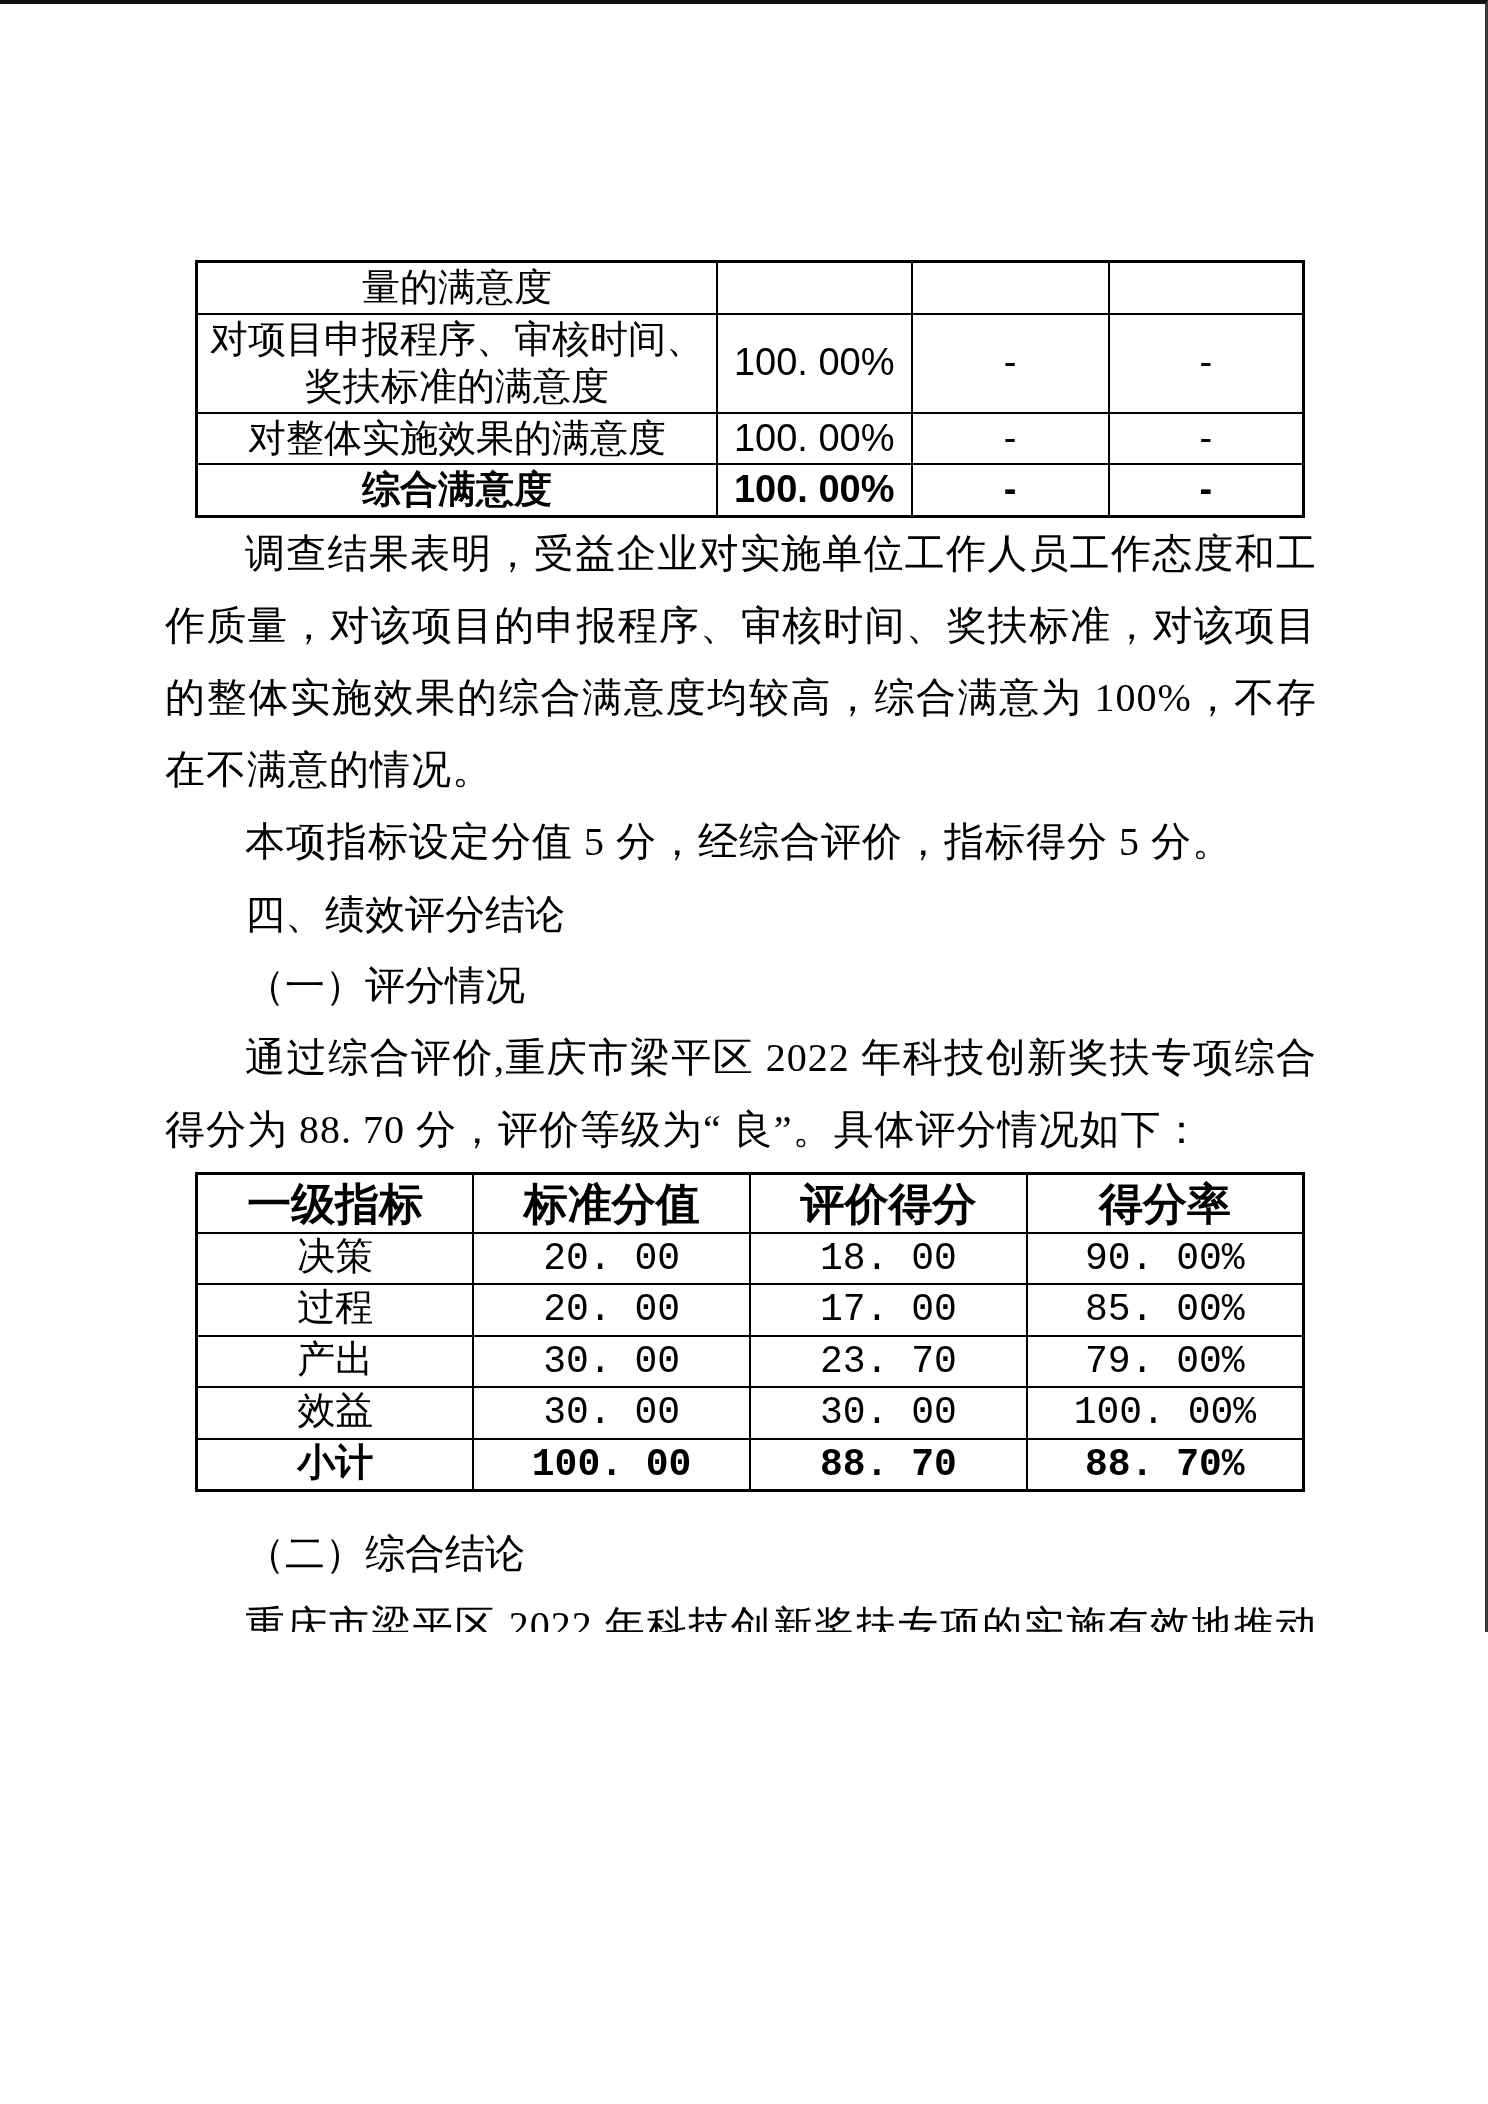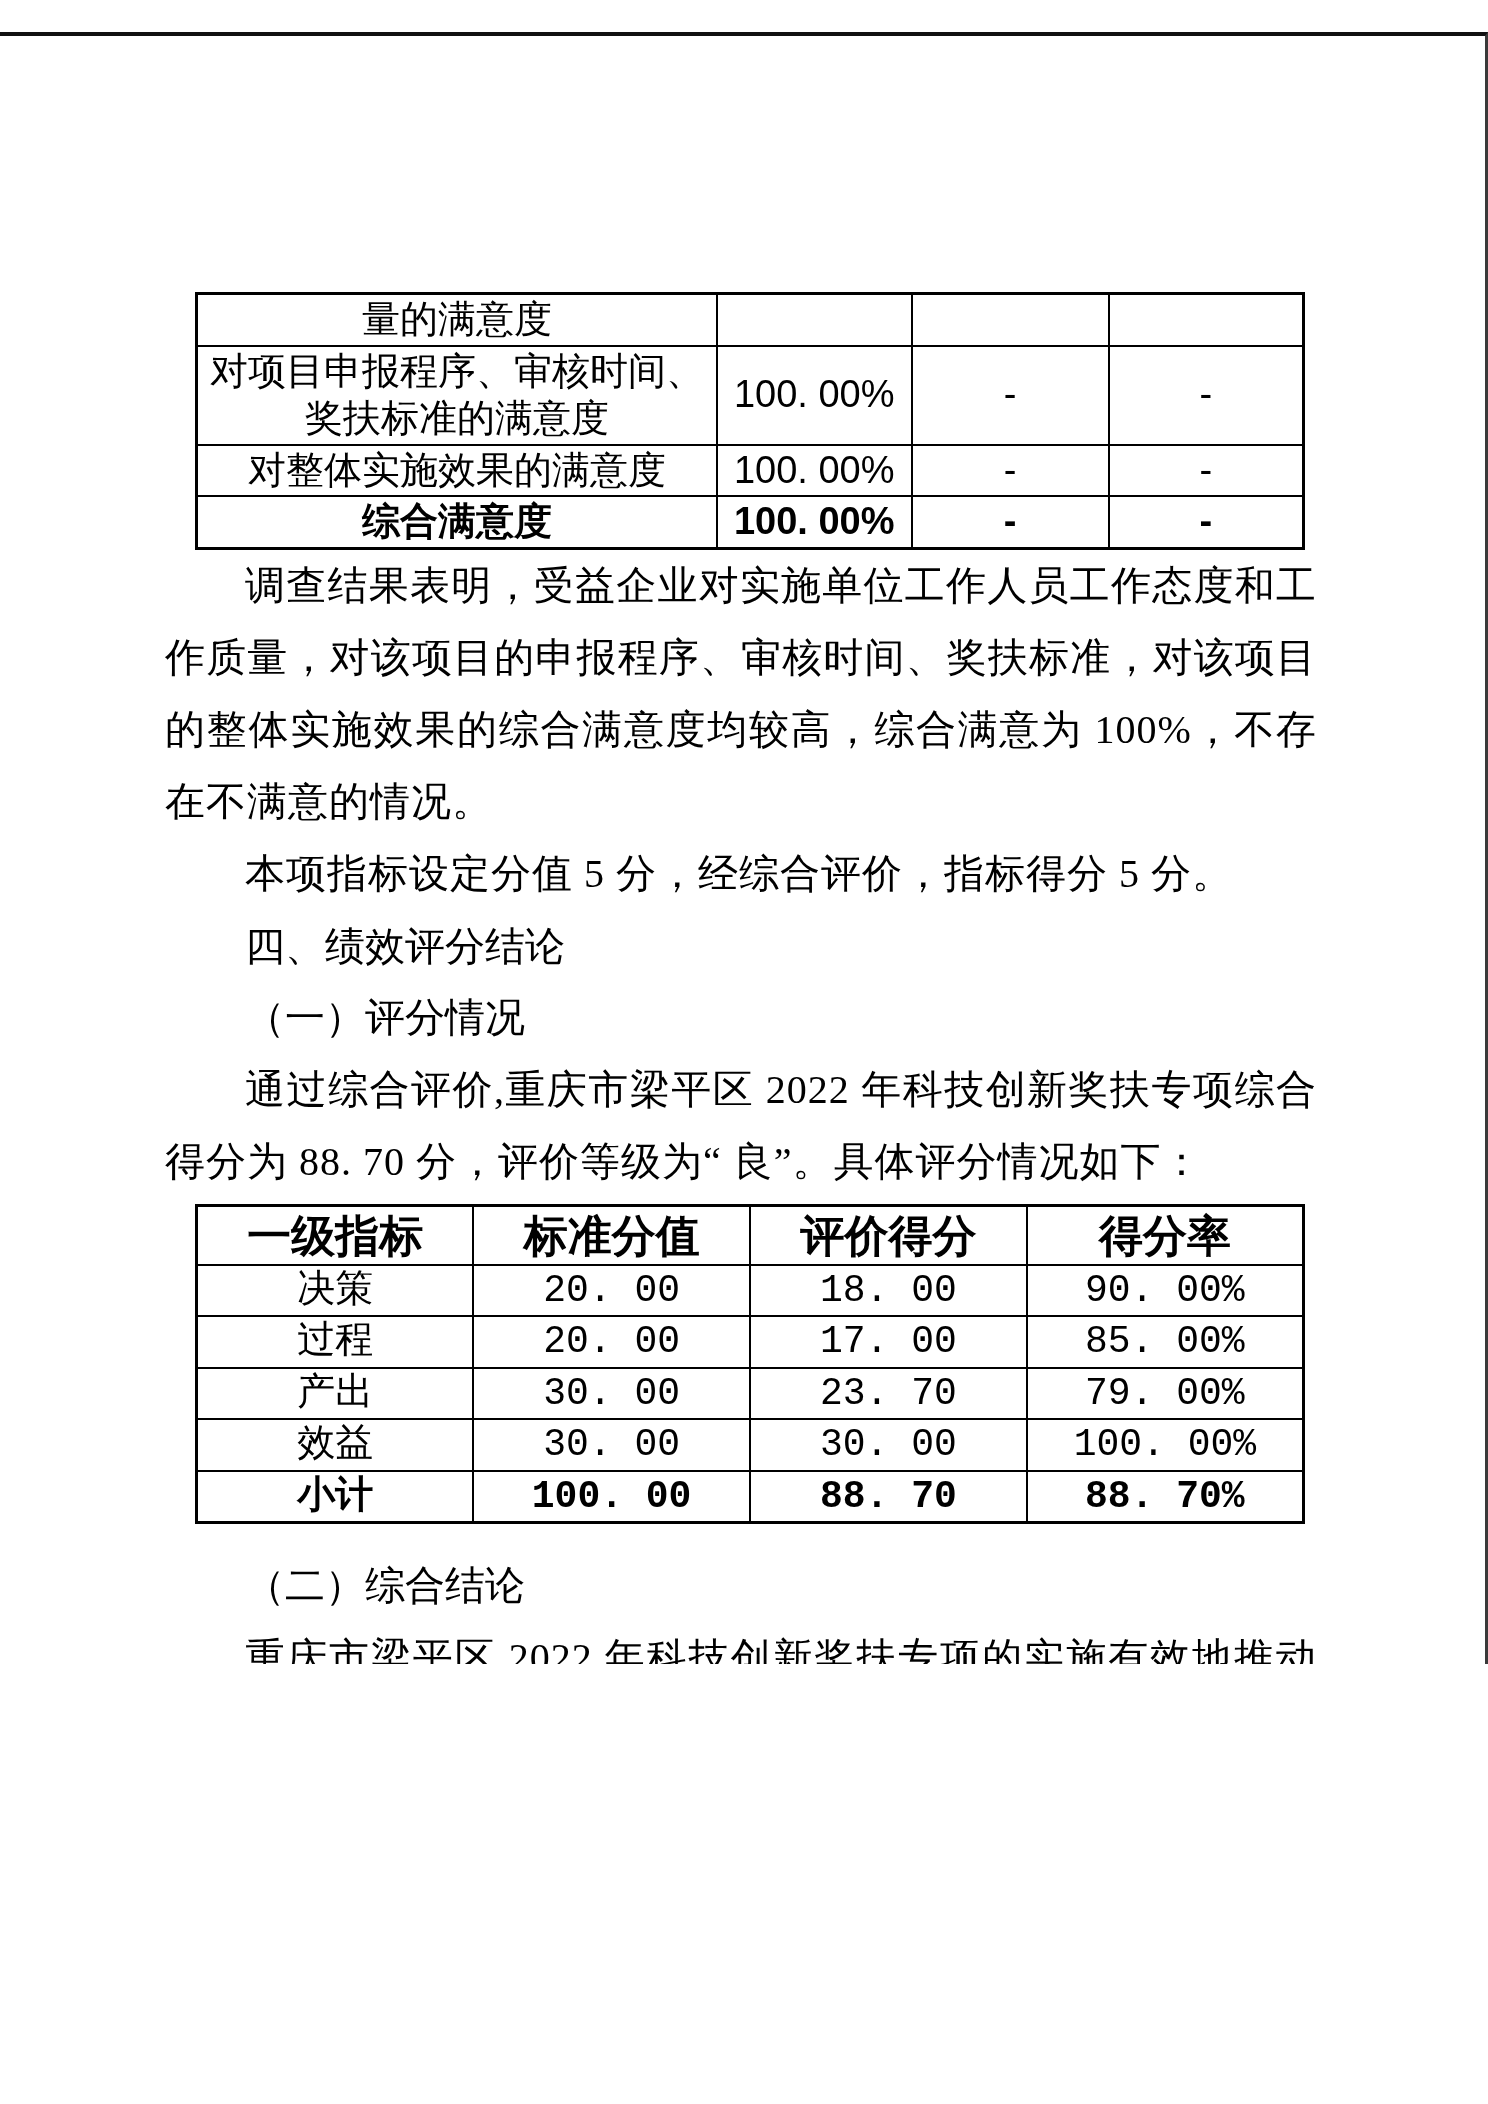--- a/index.html
+++ b/index.html
@@ -6,21 +6,20 @@
   .page {
     position:relative;
     width:1488px; height:1632px;
     background:#ffffff;
     box-sizing:border-box;
     border-top:4px solid #111;
     border-right:3px solid #3a3a3a;
     overflow:hidden;
     color:#000;
     font-family:"Liberation Serif","DejaVu Serif",serif;
-    margin-top:32px;
   }
   .content { padding-left:165px; padding-right:168px; }
 
   
   table.doc-table {
     border-collapse:collapse;
     table-layout:fixed;
     width:1110px;
     margin-left:30px;
     border:3px solid #000;

